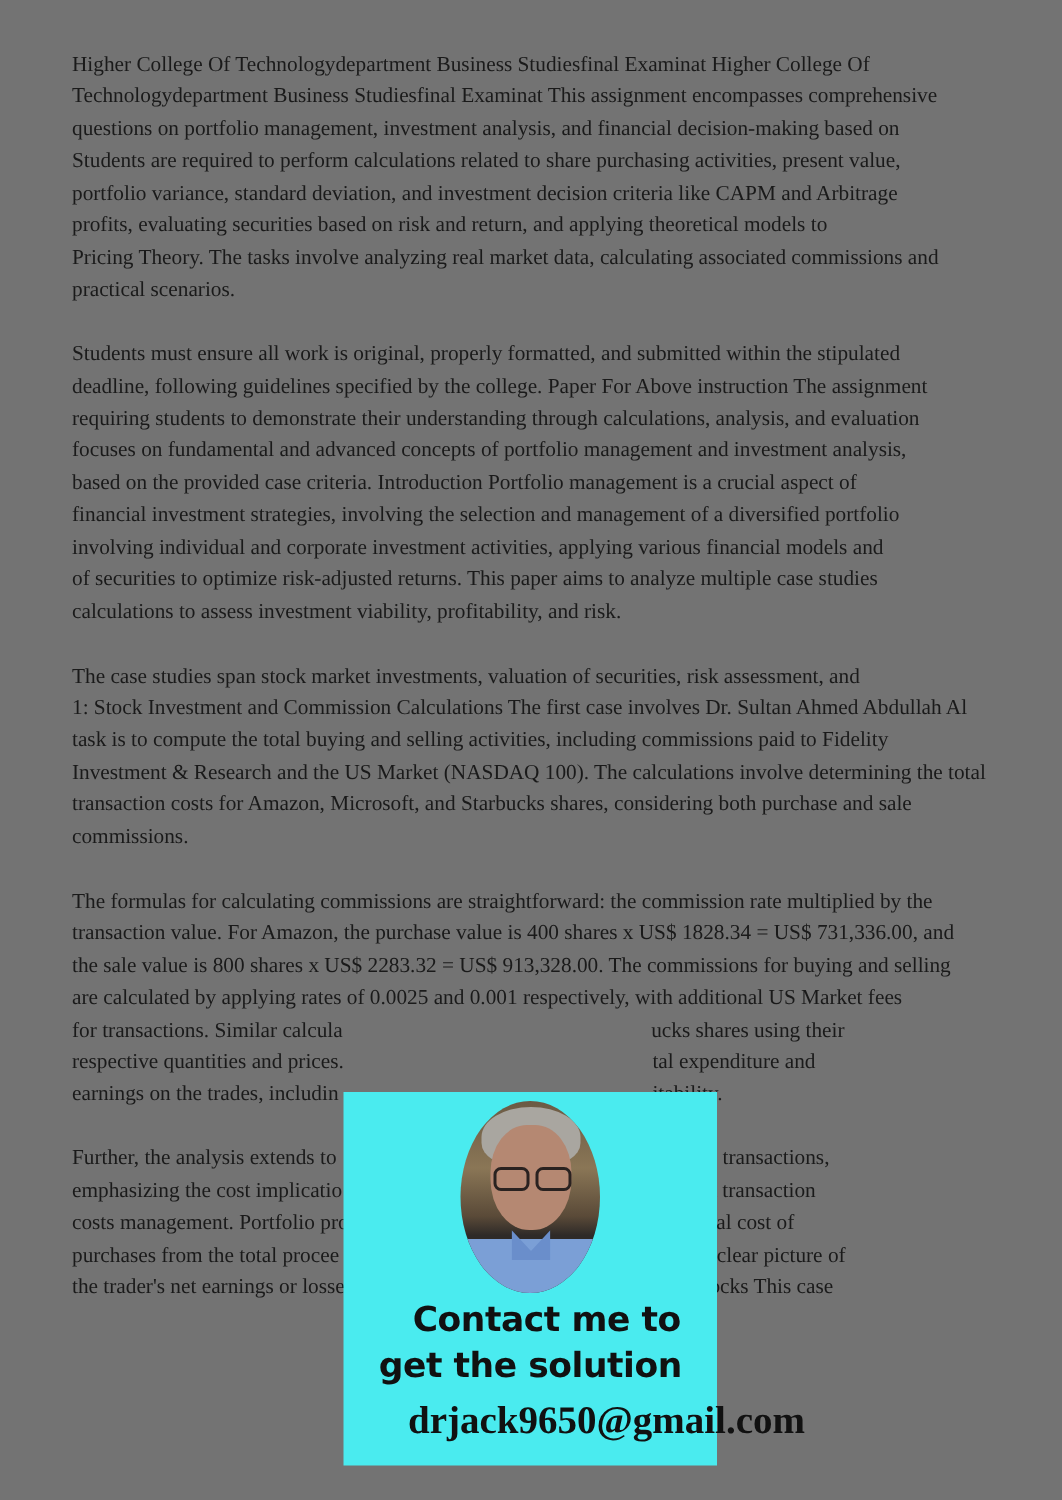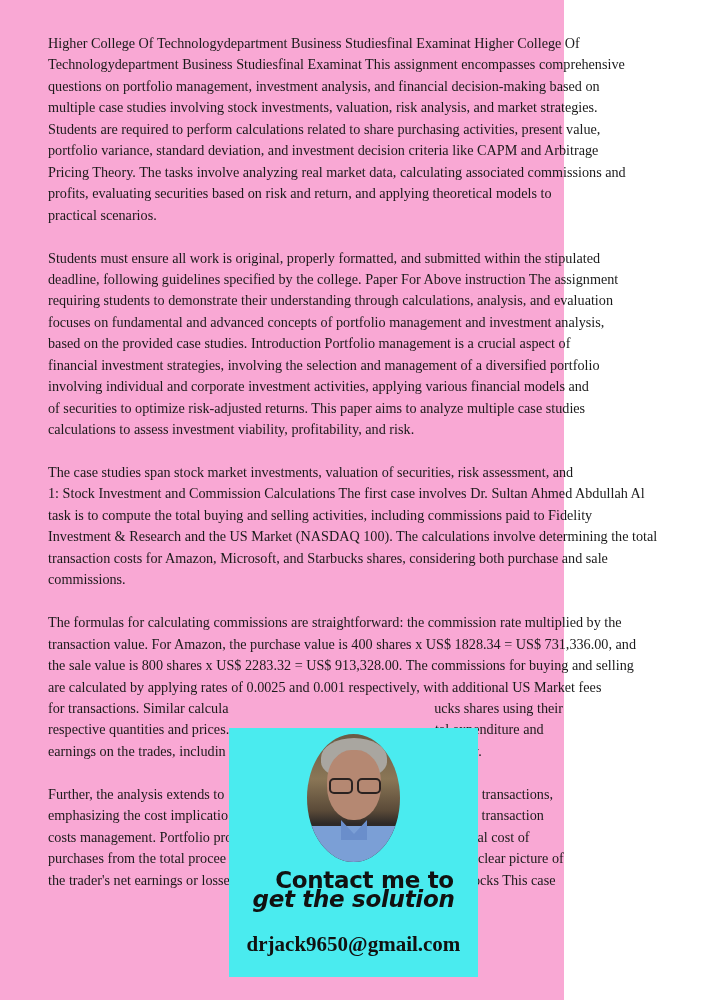--- a/index.html
+++ b/index.html
@@ -10,23 +10,23 @@
     body {
       width: 708px;
       height: 1000px;
       position: relative;
       overflow: hidden;
     }
     .page {
       position: absolute;
       left: 0;
       top: 0;
-      width: 564px;
+      width: 708px;
       height: 1000px;
-      background: #f9a8d4;
+      background: #737373;
     }
     .content {
       position: absolute;
       left: 48px;
       top: 33px;
       width: 640px;
       font-family: "Liberation Serif", serif;
       font-size: 14.2px;
       line-height: 21.45px;
       color: #1a1a1a;
@@ -106,57 +106,57 @@
       left: 0;
       width: 249px;
       text-align: center;
       font-family: "DejaVu Sans", sans-serif;
       font-weight: bold;
       font-size: 23px;
       color: #111111;
       letter-spacing: -0.3px;
     }
     .cta-line1 { top: 139px; padding-left: 11px; }
-    .cta-line2 { top: 158px; font-style: italic; }
+    .cta-line2 { top: 170px; }
     .cta-email {
       position: absolute;
       left: 0;
       top: 204px;
       width: 249px;
       text-align: center;
       font-family: "Liberation Serif", serif;
       font-weight: bold;
-      font-size: 21px;
+      font-size: 26px;
       color: #111111;
+      padding-left: 43px;
     }
   </style>
 </head>
 <body>
 
 <div class="page">
   <div class="content">
 
     <p class="para">
       <span class="line">Higher College Of Technologydepartment Business Studiesfinal Examinat Higher College Of</span>
       <span class="line">Technologydepartment Business Studiesfinal Examinat This assignment encompasses comprehensive</span>
       <span class="line">questions on portfolio management, investment analysis, and financial decision-making based on</span>
-      <span class="line">multiple case studies involving stock investments, valuation, risk analysis, and market strategies.</span>
       <span class="line">Students are required to perform calculations related to share purchasing activities, present value,</span>
       <span class="line">portfolio variance, standard deviation, and investment decision criteria like CAPM and Arbitrage</span>
+      <span class="line">profits, evaluating securities based on risk and return, and applying theoretical models to</span>
       <span class="line">Pricing Theory. The tasks involve analyzing real market data, calculating associated commissions and</span>
-      <span class="line">profits, evaluating securities based on risk and return, and applying theoretical models to</span>
       <span class="line">practical scenarios.</span>
     </p>
 
     <p class="para">
       <span class="line">Students must ensure all work is original, properly formatted, and submitted within the stipulated</span>
       <span class="line">deadline, following guidelines specified by the college. Paper For Above instruction The assignment</span>
       <span class="line">requiring students to demonstrate their understanding through calculations, analysis, and evaluation</span>
       <span class="line">focuses on fundamental and advanced concepts of portfolio management and investment analysis,</span>
-      <span class="line">based on the provided case studies. Introduction Portfolio management is a crucial aspect of</span>
+      <span class="line">based on the provided case criteria. Introduction Portfolio management is a crucial aspect of</span>
       <span class="line">financial investment strategies, involving the selection and management of a diversified portfolio</span>
       <span class="line">involving individual and corporate investment activities, applying various financial models and</span>
       <span class="line">of securities to optimize risk-adjusted returns. This paper aims to analyze multiple case studies</span>
       <span class="line">calculations to assess investment viability, profitability, and risk.</span>
     </p>
 
     <p class="para">
       <span class="line">The case studies span stock market investments, valuation of securities, risk assessment, and</span>
       <span class="line">1: Stock Investment and Commission Calculations The first case involves Dr. Sultan Ahmed Abdullah Al</span>
       <span class="line">task is to compute the total buying and selling activities, including commissions paid to Fidelity</span>

